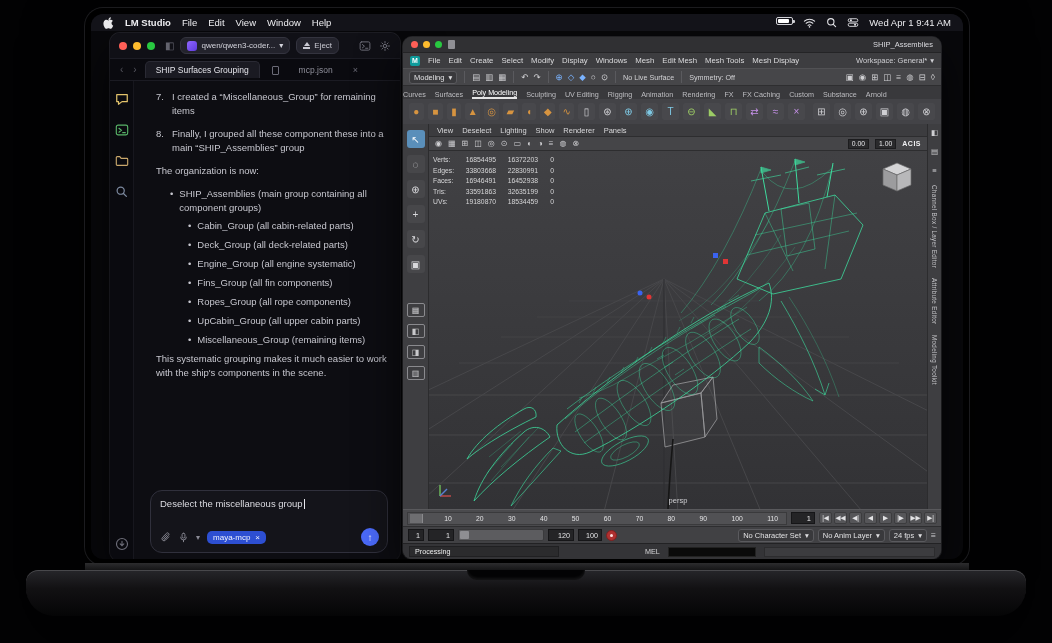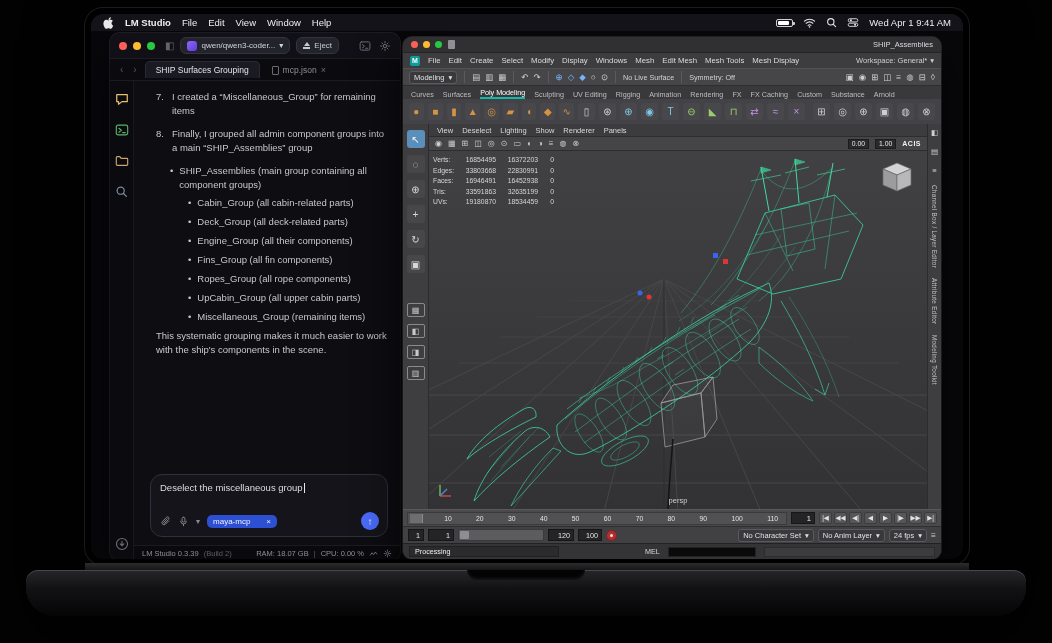--- a/index.html
+++ b/index.html
@@ -20,21 +20,21 @@
   .scoop { position:absolute; left:50%; top:570px; transform:translateX(-50%);
            width:118px; height:10px; background:#030304; border-radius:0 0 14px 14px;
            box-shadow:inset 0 -2px 3px rgba(255,255,255,.07); }
 
   
   .menubar { position:absolute; top:0; left:0; right:0; height:17px;
              background:rgba(20,20,26,.96); display:flex; align-items:center;
              padding:0 12px; gap:11px; font-size:9.5px; color:#ededf0; z-index:50; }
   .menubar .appname { font-weight:bold; }
   .menubar .sp { flex:1; }
-  .mb-right { display:flex; align-items:center; gap:10px;padding-left:30px; }
+  .mb-right { display:flex; align-items:flex-start; gap:10px;padding-left:30px; }
   .mb-ic { display:flex; align-items:center; color:#e4e4e8; }
   .batt { width:17px; height:8px; border:1px solid #cfcfd4; border-radius:2px; position:relative; }
   .batt::after { content:""; position:absolute; right:-3px; top:2px; width:2px; height:3px;
                  background:#cfcfd4; border-radius:0 1px 1px 0; }
   .batt i { position:absolute; left:1px; top:1px; bottom:1px; width:70%; background:#fff; border-radius:1px; }
   svg.ic { display:block; }
 
   
   .tl { width:8px; height:8px; border-radius:50%; }
   .tl.r { background:#ff5f57; } .tl.y { background:#febc2e; } .tl.g { background:#28c840; }
@@ -61,21 +61,21 @@
                  border-bottom:4px solid currentColor; }
   .eject-ic .b { width:7px; height:1.5px; background:currentColor; margin-top:1px; }
   .lm-title .right { margin-left:auto; display:flex; gap:8px; color:#6d6d78; }
 
   .lm-tabs { height:22px; display:flex; align-items:center; background:#0a0a0f;
              border-bottom:1px solid #1b1b23; padding:0 8px; gap:6px; font-size:8.5px; }
   .tab-nav { color:#55555f; font-size:10px; padding:0 2px; }
   .tab-active { display:flex; align-items:center; height:17px; background:#1a1a22;
                 border:1px solid #2a2a34; border-bottom:none; border-radius:5px 5px 0 0;
                 color:#e2e2e8; padding:0 10px; font-size:8.5px; }
-  .tab-idle { display:flex; align-items:flex-end; gap:4px; color:#8e8e99; padding:0 6px; font-size:8.5px; }
+  .tab-idle { display:flex; align-items:flex-end; gap:20px; color:#8e8e99; padding:0 6px; font-size:8.5px; }
   .tab-idle .doc { width:7px; height:9px; border:1px solid #6a6a76; border-radius:1px; }
   .tab-x { color:#6a6a76; font-size:9px; }
 
   .lm-body { flex:1; display:flex; min-height:0; position:relative; }
   .lm-rail { width:24px; display:flex; flex-direction:column; align-items:center;
              padding-top:10px; gap:16px; background:#0a0a0f; border-right:1px solid #17171e; }
   .rail-ic { width:15px; height:15px; display:flex; align-items:center; justify-content:center; }
   .rail-dl { margin-top:auto; margin-bottom:10px; }
 
   .lm-main { flex:1; display:flex; flex-direction:column; min-width:0; }
@@ -87,21 +87,21 @@
   .b1 { display:flex; gap:6px; margin:2px 0 4px 14px; }
   .b2 { display:flex; gap:6px; margin:0 0 5px 32px; }
   .b1 .dot, .b2 .dot { flex:none; }
 
   .composer { margin:6px 12px 8px 16px; border:1px solid #30303c; border-radius:12px;
               background:#14141a; padding:7px 8px 6px 9px; }
   .composer .txt { font-size:9.5px; color:#dcdce2; min-height:26px; }
   .caret { display:inline-block; width:1px; height:10px; background:#e8e8ee;
            vertical-align:-2px; margin-left:1px; }
   .composer-row { display:flex; align-items:center; gap:7px; margin-top:4px; color:#8a8a95; }
-  .tag-pill { display:flex; align-items:center; gap:16px; background:#2d4fd2;
+  .tag-pill { display:flex; align-items:center; gap:5px; background:#2d4fd2;
               border-radius:5px; height:13px; padding:0 6px; font-size:8px; color:#eef2ff; }
   .send-btn { margin-left:auto; width:18px; height:18px; border-radius:50%;
               background:#4b6bfb; color:#fff; display:flex; align-items:center;
               justify-content:center; font-size:10px; }
 
   .lm-status { height:16px; background:#0a0a0e; border-top:1px solid #1b1b22;
                display:flex; align-items:center; padding:0 8px; gap:5px;
                font-size:7.5px; color:#8d8d98; }
   .lm-status .dim { color:#5d5d68; }
   .lm-status .sp { flex:1; }
@@ -131,22 +131,22 @@
   .my-statusline { height:18px; background:#464649; display:flex; align-items:center;
                    gap:5px; padding:0 6px; border-top:1px solid #515154; border-bottom:1px solid #2e2e30; }
   .msel { background:#39393c; border:1px solid #5a5a5e; border-radius:3px; height:13px;
           display:flex; align-items:center; gap:4px; padding:0 4px; font-size:7.5px; color:#e0e0e2; }
   .vsep { width:1px; height:12px; background:#5a5a5e; margin:0 2px; }
   .sico { font-size:8.5px; color:#cfcfd2; line-height:1; }
   .sl-text { font-size:7.2px; color:#d2d2d5; white-space:nowrap; }
   .my-statusline .sp { flex:1; }
 
   .shelf-tabs { height:13px; background:#39393c; display:flex; align-items:flex-end;
-                gap:9px; padding:0 8px; font-size:7.2px; color:#bdbdc1; }
-  .shelf-tabs .on { color:#fff; border-bottom:2px solid #14b8a6; }
+                gap:9px; padding:0 0; font-size:7.2px; color:#bdbdc1; }
+  .shelf-tabs .on { color:#fff; border-bottom:2px solid #e5e5e5; }
   .shelf { height:25px; background:#434347; display:flex; align-items:center;
            gap:4px; padding:0 6px; }
   .shico { width:17px; height:17px; border-radius:3px; display:flex; align-items:center;
            justify-content:center; font-size:10px; background:rgba(255,255,255,.03); }
   .shelf .grp { display:flex; gap:4px; }
   .shelf .sp { flex:1; }
   .shico:nth-child(-n+9){ color:#d79440; }
   .g2 .shico { color:#7ec8e3; } .g3 .shico { color:#9ccc65; } .g4 .shico { color:#c792ea; }
   .g5 .shico { color:#cfcfd3; }
 
@@ -353,37 +353,38 @@
         </div>
 
         <div class="lm-main">
           <div class="chat">
             <div class="num-item">
               <span class="n">7.</span>
               <span>I created a “Miscellaneous_Group” for remaining items</span>
             </div>
             <div class="num-item">
               <span class="n">8.</span>
-              <span>Finally, I grouped all admin component groups into a main “SHIP_Assemblies” group</span>
+              <span>Finally, I grouped all these component these into a main “SHIP_Assemblies” group</span>
             </div>
+            <p>The organization is now:</p>
             <div class="b1">
               <span class="dot">•</span>
               <span>SHIP_Assemblies (main group containing all component groups)</span>
             </div>
             <div class="b2">
                 <span class="dot">•</span>
                 <span>Cabin_Group (all cabin-related parts)</span>
               </div>
             <div class="b2">
                 <span class="dot">•</span>
                 <span>Deck_Group (all deck-related parts)</span>
               </div>
             <div class="b2">
                 <span class="dot">•</span>
-                <span>Engine_Group (all their components)</span>
+                <span>Engine_Group (all engine systematic)</span>
               </div>
             <div class="b2">
                 <span class="dot">•</span>
                 <span>Fins_Group (all fin components)</span>
               </div>
             <div class="b2">
                 <span class="dot">•</span>
                 <span>Ropes_Group (all rope components)</span>
               </div>
             <div class="b2">
@@ -418,39 +419,20 @@
               <span class="tag-pill">
                 <span>maya-mcp</span>
                 <span>×</span>
               </span>
               <span class="send-btn">
                   <span>↑</span>
                 </span>
             </div>
           </div>
 
-          <div class="lm-status">
-            <span>LM Studio 0.3.39</span>
-            <span class="dim">(Build 2)</span>
-            <span class="sp"></span>
-            <span>RAM: 18.07 GB</span>
-            <span class="dim">|</span>
-            <span>CPU: 0.00 %</span>
-            <span style="color:#7a7a86">
-                <svg class="ic" width="9" height="9" viewBox="0 0 12 12" fill="none" stroke="currentColor" stroke-width="1.2">
-                  <path d="M1.5 8.5 4 5l2 2.5L8.5 4l2 3"></path>
-                </svg>
-              </span>
-            <span style="color:#7a7a86">
-                <svg class="ic" width="9" height="9" viewBox="0 0 16 16" fill="none" stroke="currentColor" stroke-width="1.5" stroke-linecap="round">
-                  <circle cx="8" cy="8" r="2.2"></circle>
-                  <path d="M8 2v2M8 12v2M2 8h2M12 8h2M3.9 3.9l1.4 1.4M10.7 10.7l1.4 1.4M12.1 3.9l-1.4 1.4M5.3 10.7l-1.4 1.4"></path>
-                </svg>
-              </span>
-          </div>
         </div>
       </div>
     </div>
 
     <div class="win-maya">
 
       <div class="my-title">
         <span class="lights">
           <span class="tl r"></span>
           <span class="tl y"></span>

